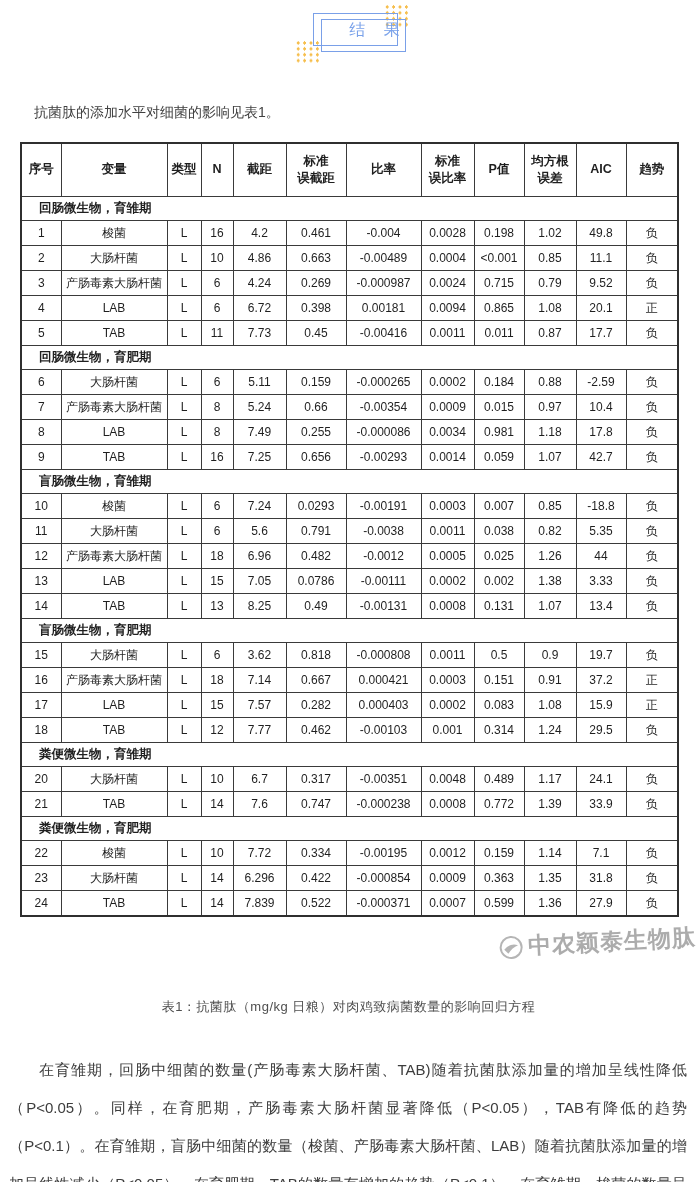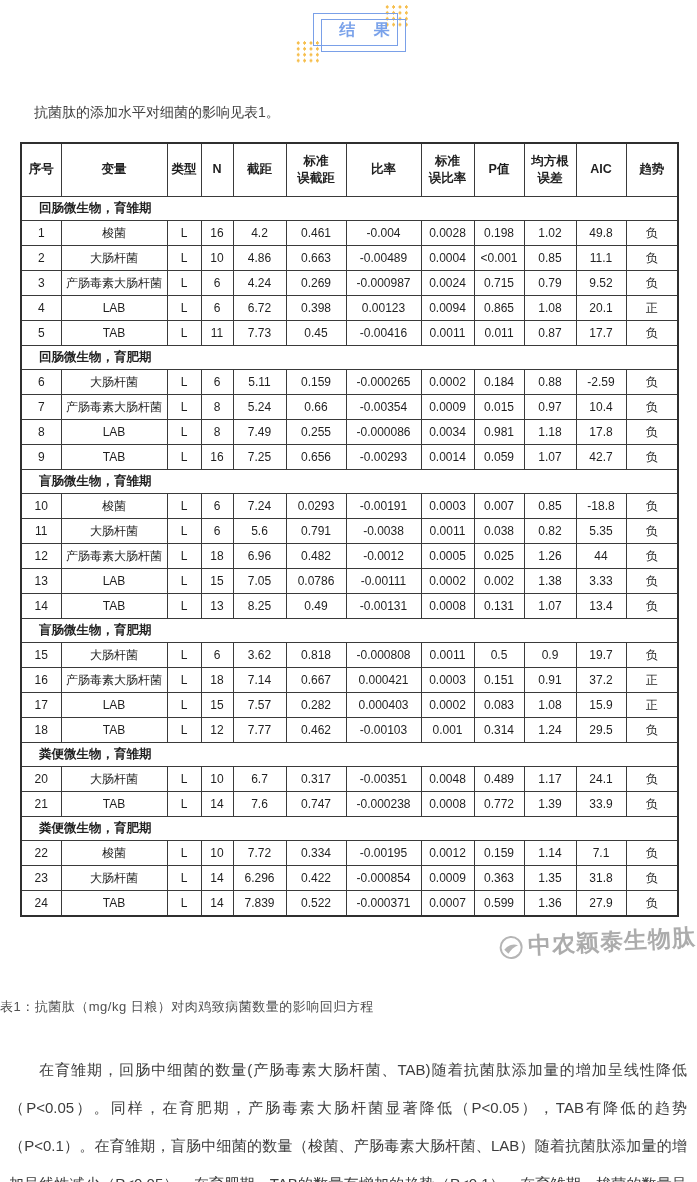--- a/index.html
+++ b/index.html
@@ -6,22 +6,22 @@
   body{
     width:697px;height:1182px;background:#ffffff;position:relative;overflow:hidden;
     font-family:"Liberation Sans","DejaVu Sans",sans-serif;color:#333;
   }
   
   .result-wrap{position:absolute;left:0;top:0;width:697px;height:60px;}
   .rbox{position:absolute;border:1px solid #7aa0e8;background:transparent;}
   .rbox.outer{left:313px;top:13px;width:83px;height:31px;}
   .rbox.inner{left:321px;top:19px;width:83px;height:31px;}
   .rtitle{
-    position:absolute;left:319px;top:20px;width:91px;text-align:center;
-    color:#7aa2ea;font-size:16px;font-weight:bold;letter-spacing:7px;text-indent:7px;
+    position:absolute;left:329px;top:20px;width:91px;text-align:center;
+    color:#7aa2ea;font-size:16px;font-weight:normal;letter-spacing:7px;text-indent:7px;
   }
   .dots{
     position:absolute;width:25px;height:23px;
     background-image:radial-gradient(circle,#f6be4c 1.5px,rgba(0,0,0,0) 1.7px);
     background-size:6.4px 5.9px;
   }
   .dots.tr{left:384px;top:4px;}
   .dots.bl{left:295px;top:40px;}
   
   .intro{position:absolute;left:20px;top:90px;width:650px;font-size:14px;color:#404040;text-indent:1em;}
@@ -33,21 +33,21 @@
   td{height:24px;font-size:12px;}
   tr.section-row td{text-align:left;font-weight:bold;font-size:12.5px;padding-left:17px;height:23px;}
   
   .watermark{
     position:absolute;left:498px;top:927px;display:flex;align-items:center;gap:4px;
     color:rgba(140,140,140,0.72);transform:rotate(-3deg);pointer-events:none;
   }
   .watermark .wm-text{font-size:23px;font-weight:bold;letter-spacing:1px;}
   .watermark svg{opacity:.8;}
   
-  .caption{position:absolute;left:0;top:998px;width:697px;text-align:left;font-size:13px;color:#4f4f4f;letter-spacing:.5px;}
+  .caption{position:absolute;left:0;top:998px;width:697px;text-align:center;font-size:13px;color:#4f4f4f;letter-spacing:.5px;}
   
   .bodytext{
     position:absolute;left:9px;top:1036px;width:678px;
     font-size:15px;line-height:38px;text-align:justify;text-indent:2em;color:#3d3d3d;
   }
 </style>
 </head>
 <body>
 
 <div class="result-wrap">
@@ -141,21 +141,21 @@
           <td>9.52</td>
           <td>负</td>
         </tr>
         <tr>
           <td>4</td>
           <td>LAB</td>
           <td>L</td>
           <td>6</td>
           <td>6.72</td>
           <td>0.398</td>
-          <td>0.00123</td>
+          <td>0.00181</td>
           <td>0.0094</td>
           <td>0.865</td>
           <td>1.08</td>
           <td>20.1</td>
           <td>正</td>
         </tr>
         <tr>
           <td>5</td>
           <td>TAB</td>
           <td>L</td>

